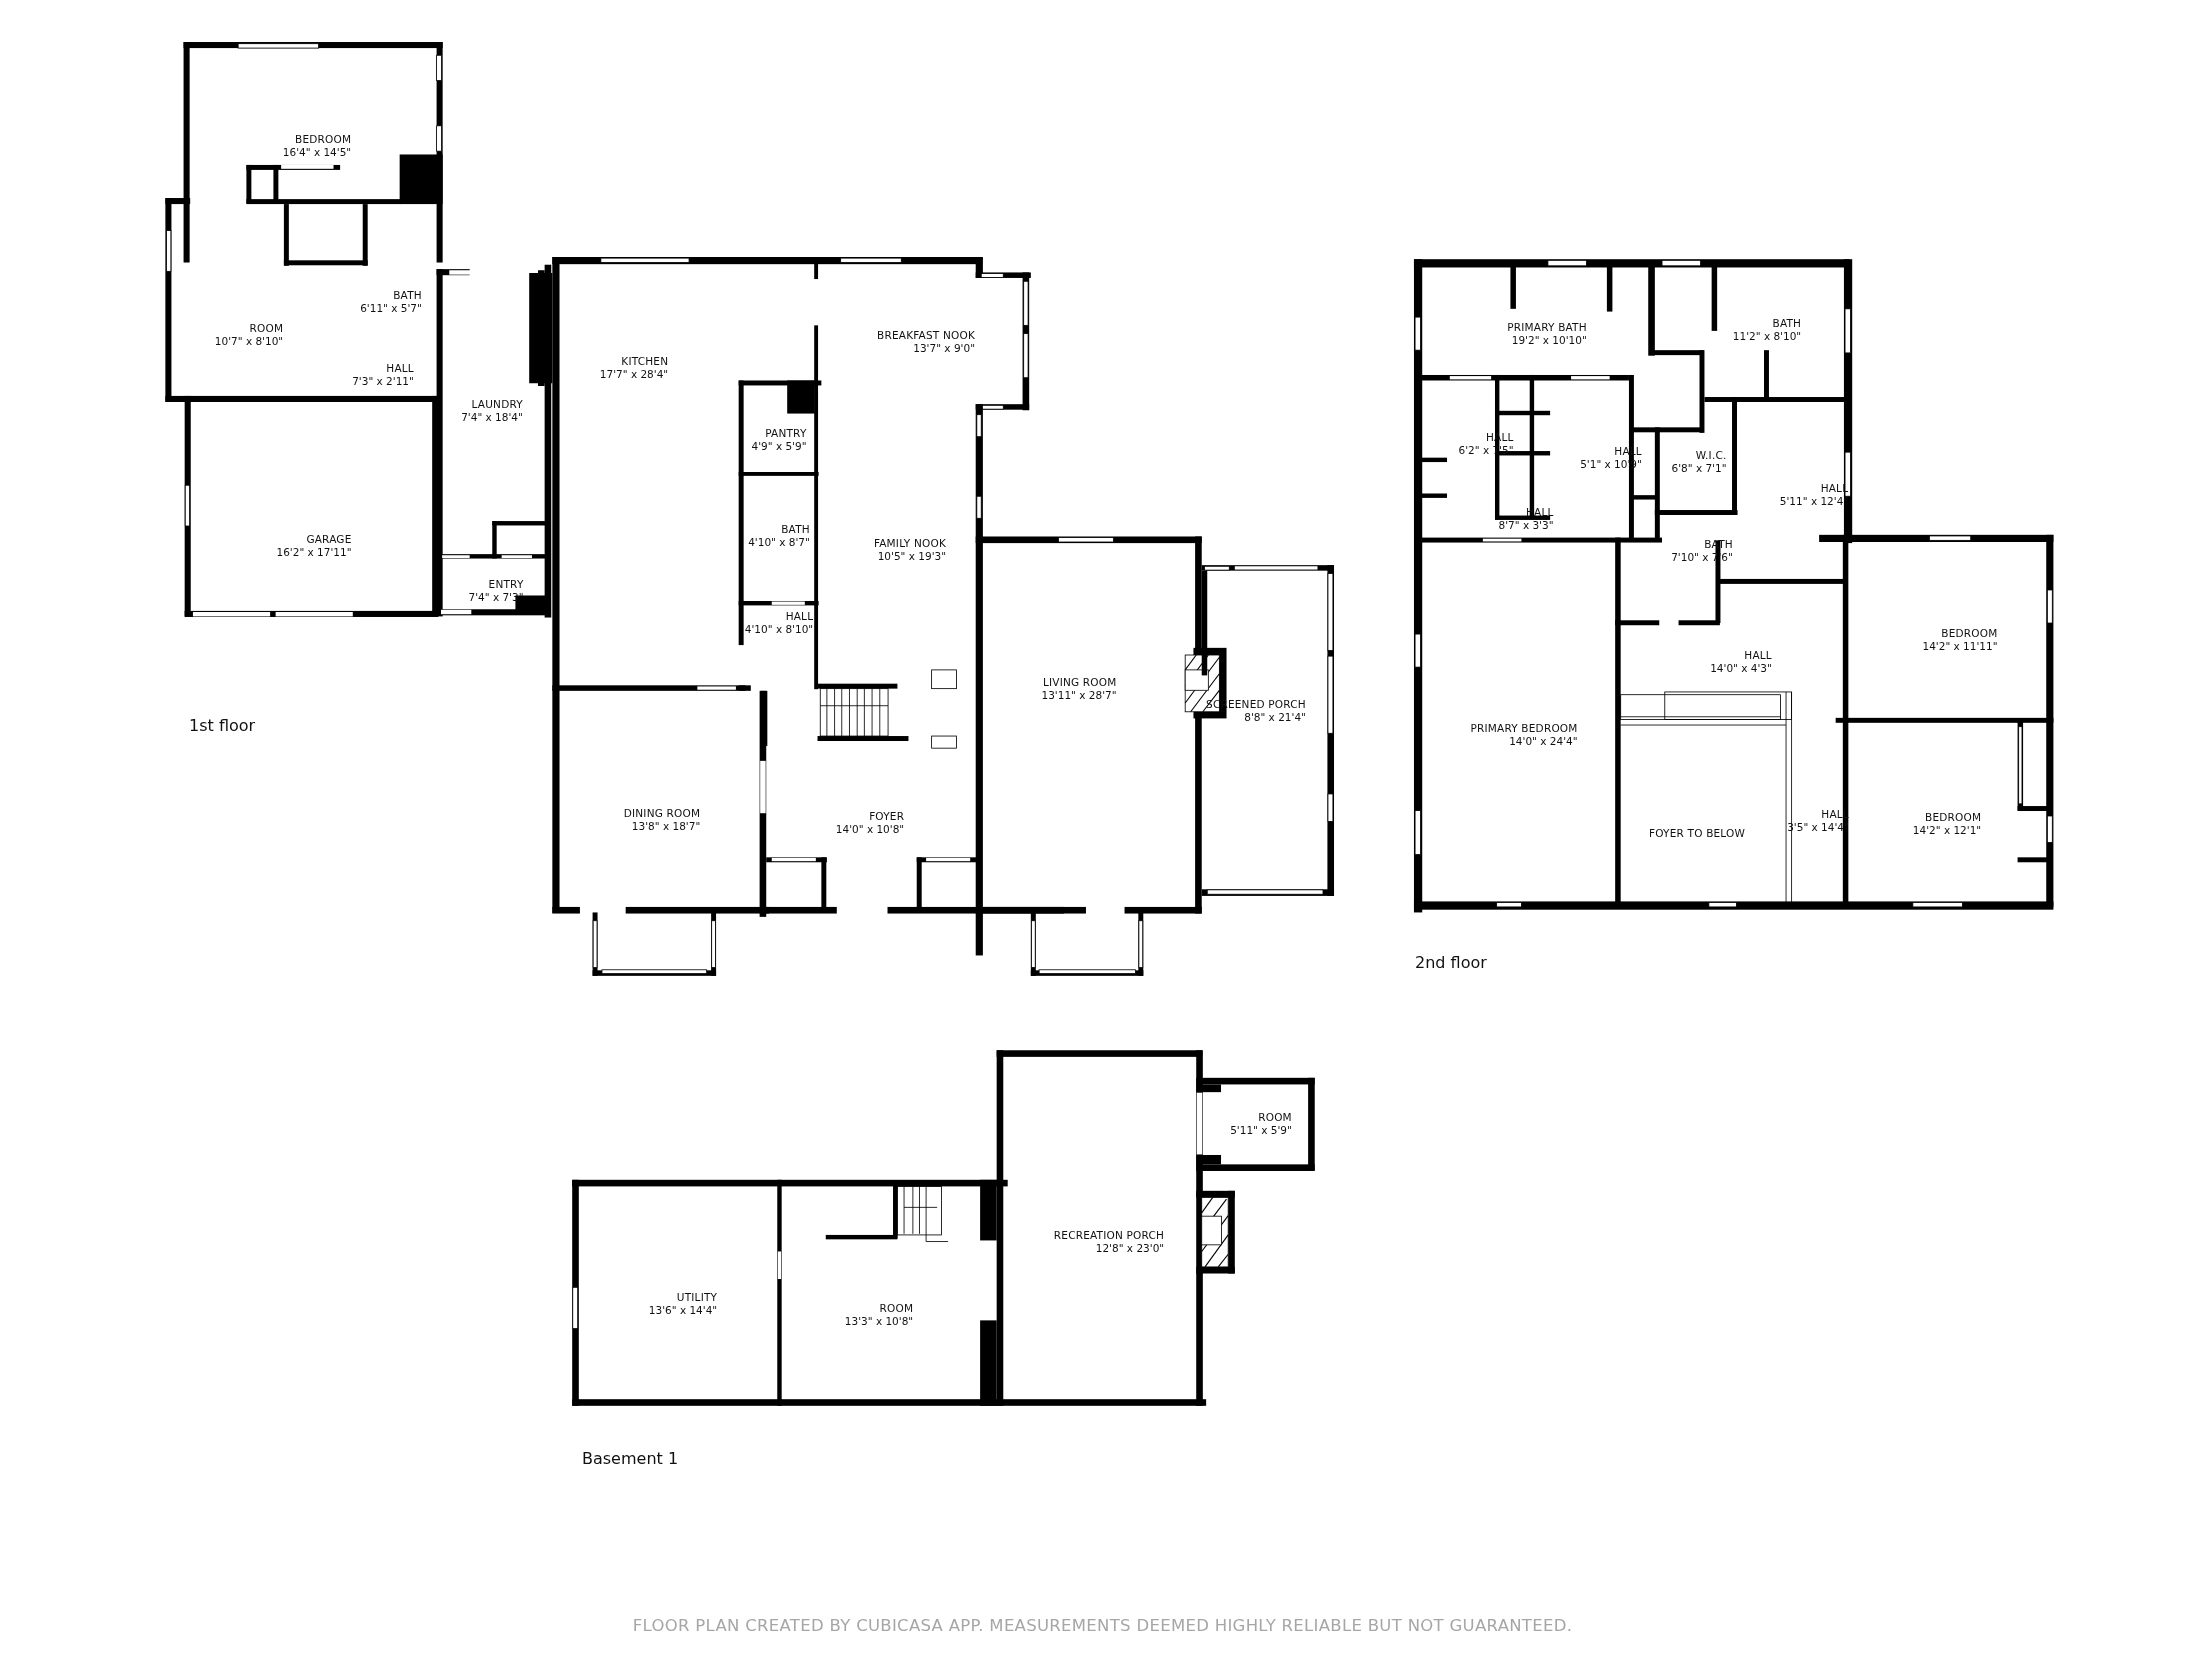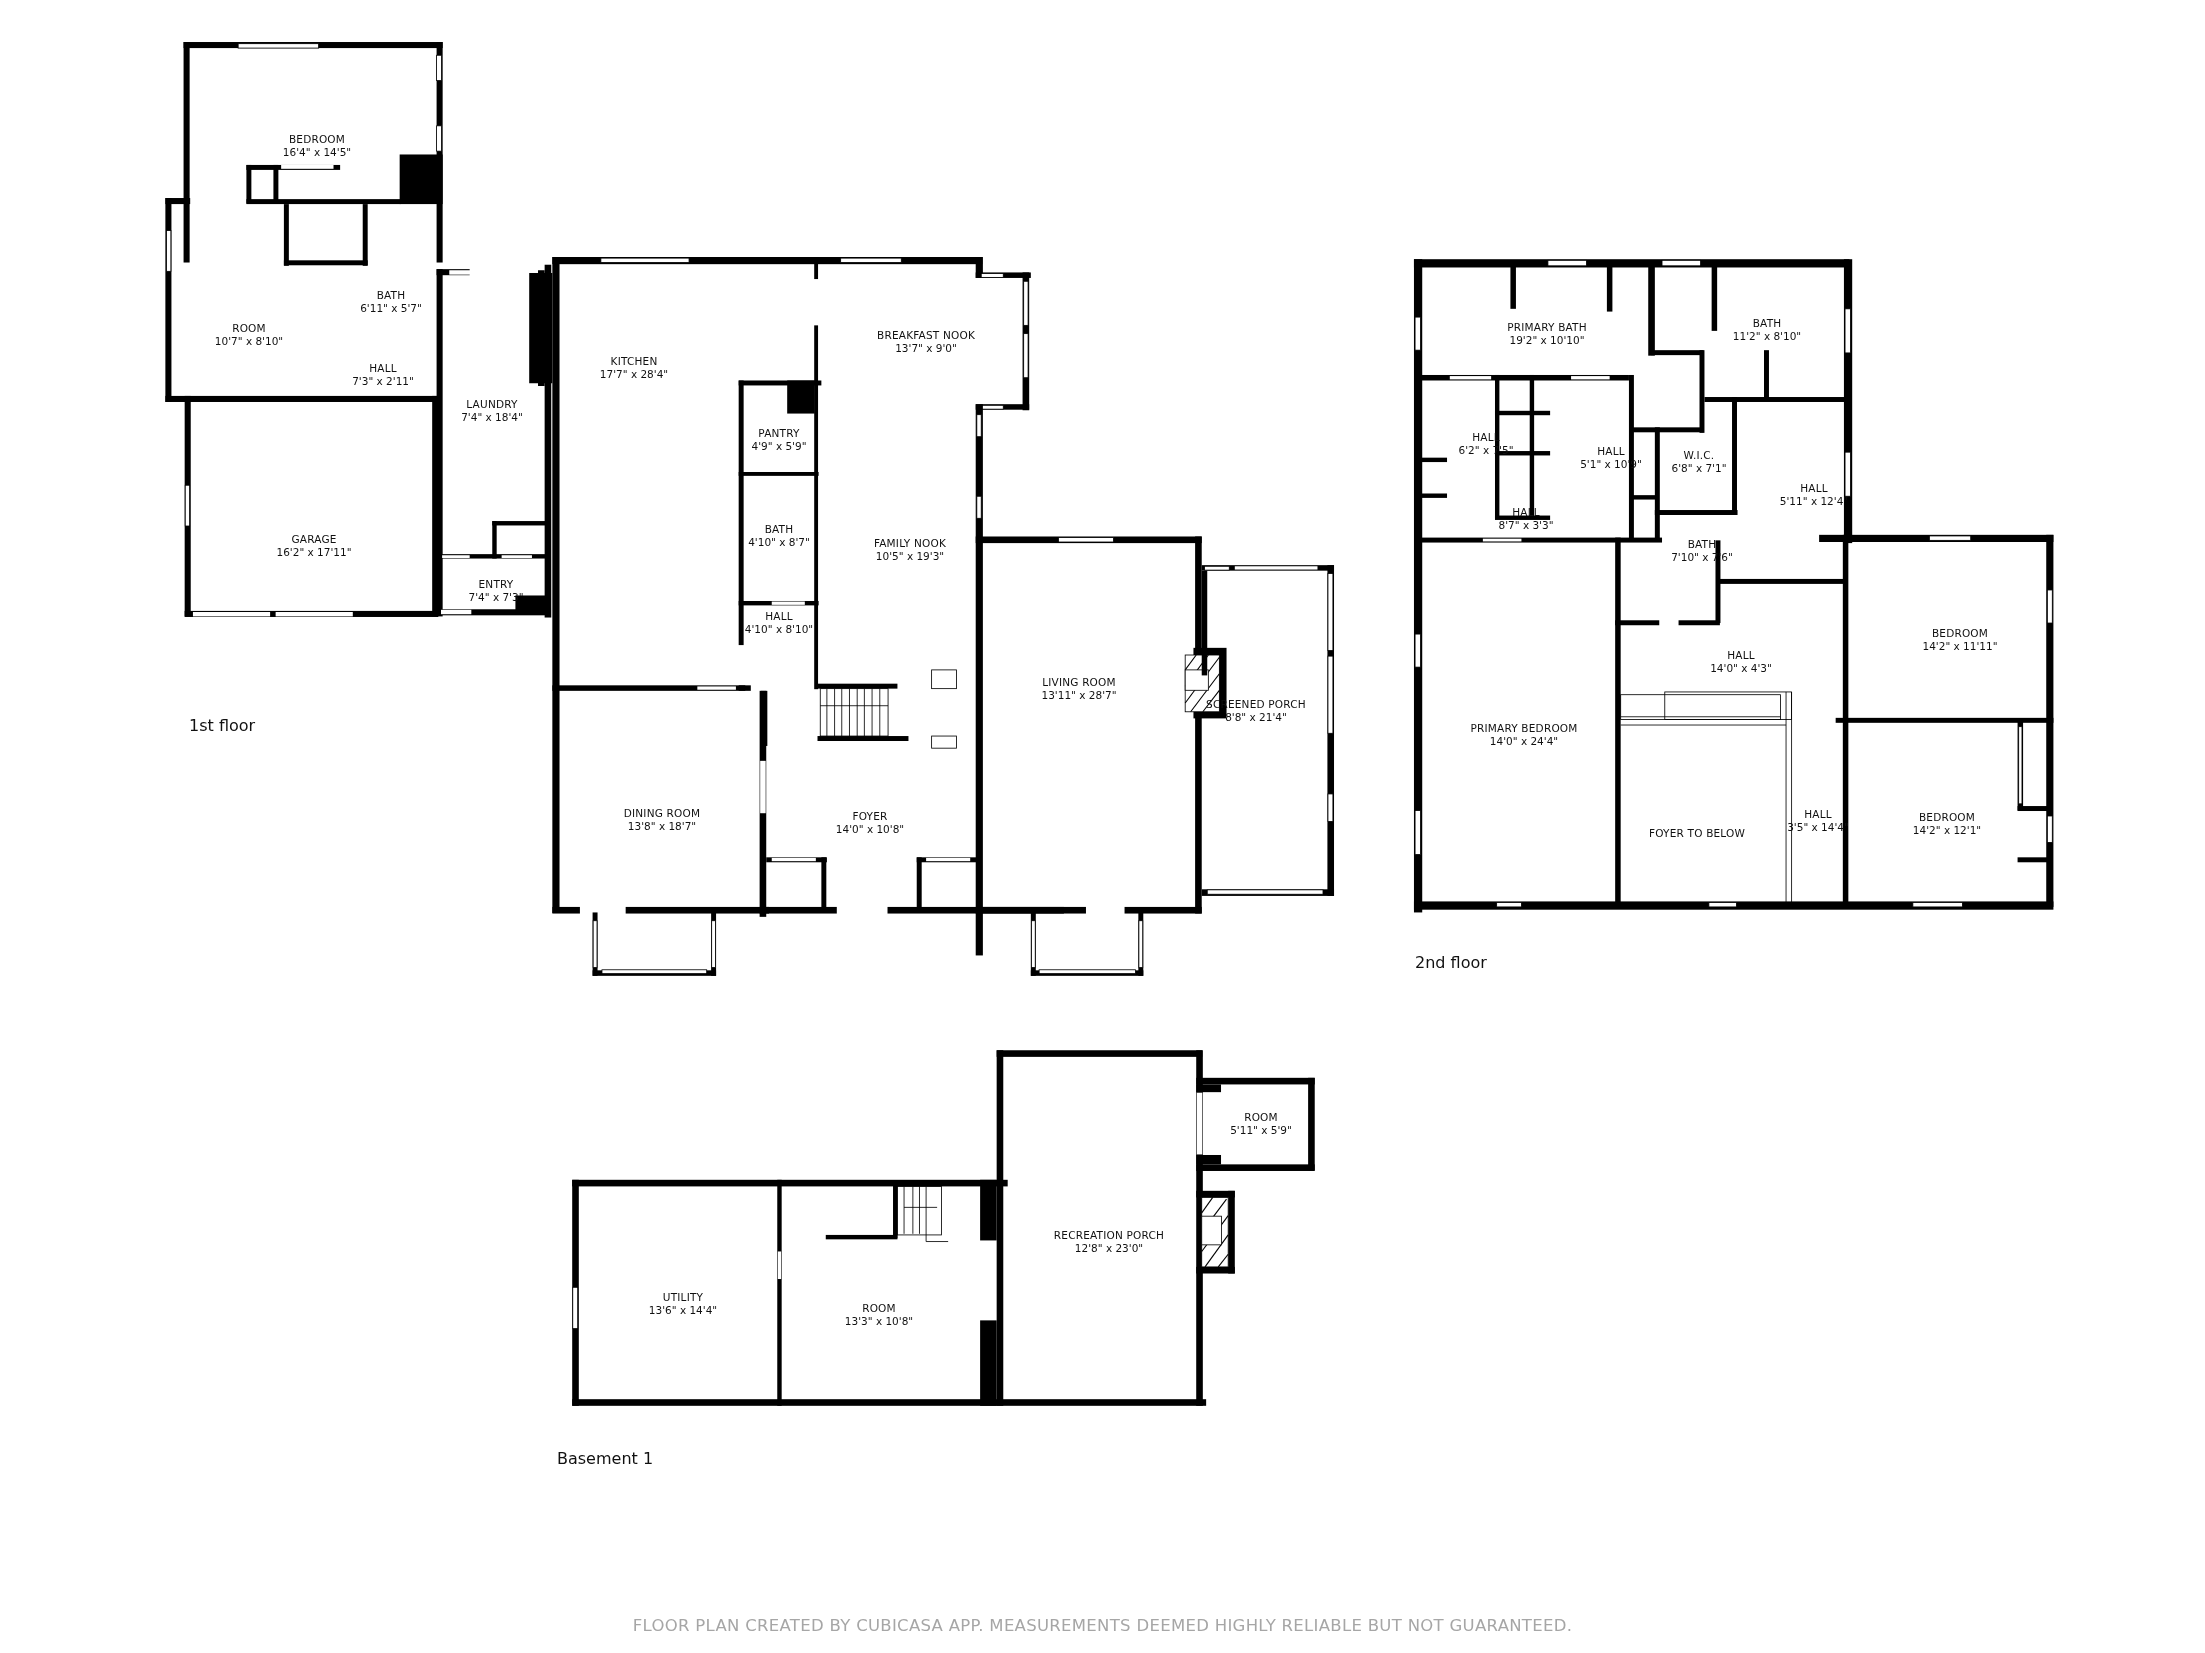--- a/index.html
+++ b/index.html
@@ -4,21 +4,21 @@
 <style>
   html, body { margin: 0; padding: 0; background: #ffffff; }
   body { width: 2205px; height: 1654px; position: relative; overflow: hidden;
          font-family: "DejaVu Sans", sans-serif; }
   svg.plan { position: absolute; left: 0; top: 0; }
   .wall { fill: #000000; }
   .win { fill: #ffffff; stroke: #000; stroke-width: 1.5; }
   .door { fill: #ffffff; }
   .thin { fill: none; stroke: #000; stroke-width: 1.5; }
   .hatch { stroke: #000; stroke-width: 2; }
-  .label { position: absolute; transform: translate(-50%, -50%); text-align: center;
+  .label { position: absolute; transform: translate(-50%, -50%); text-align: right;
            color: #111; font-size: 10.5px; line-height: 13.2px; white-space: nowrap;
            font-family: "DejaVu Sans", sans-serif; }
   .label .name { display: block; letter-spacing: 0.2px; }
   .label .dim { display: block; }
   .floor-label { position: absolute; font-size: 16px; color: #111;
                  font-family: "DejaVu Sans", sans-serif; }
   .footer { position: absolute; left: 50%; top: 1616px; transform: translateX(-50%);
             font-size: 16.5px; color: #a6a6a6; letter-spacing: 0.3px; white-space: nowrap;
             font-family: "DejaVu Sans", sans-serif; }
 </style>
@@ -430,17 +430,17 @@
       <span class="dim">13'3" x 10'8"</span>
     </div>
   <div class="label" style="left:1109px;top:1178px;margin-top:64px">
       <span class="name">RECREATION PORCH</span>
       <span class="dim">12'8" x 23'0"</span>
     </div>
   <div class="label" style="left:1261px;top:1103px;margin-top:21px">
       <span class="name">ROOM</span>
       <span class="dim">5'11" x 5'9"</span>
     </div>
-  <div class="floor-label" style="left:557px;top:1449px">Basement 1</div>
+  <div class="floor-label" style="left:582px;top:1449px">Basement 1</div>
 </div>
 
 <div class="footer">FLOOR PLAN CREATED BY CUBICASA APP. MEASUREMENTS DEEMED HIGHLY RELIABLE BUT NOT GUARANTEED.</div>
 
 
 </body></html>

